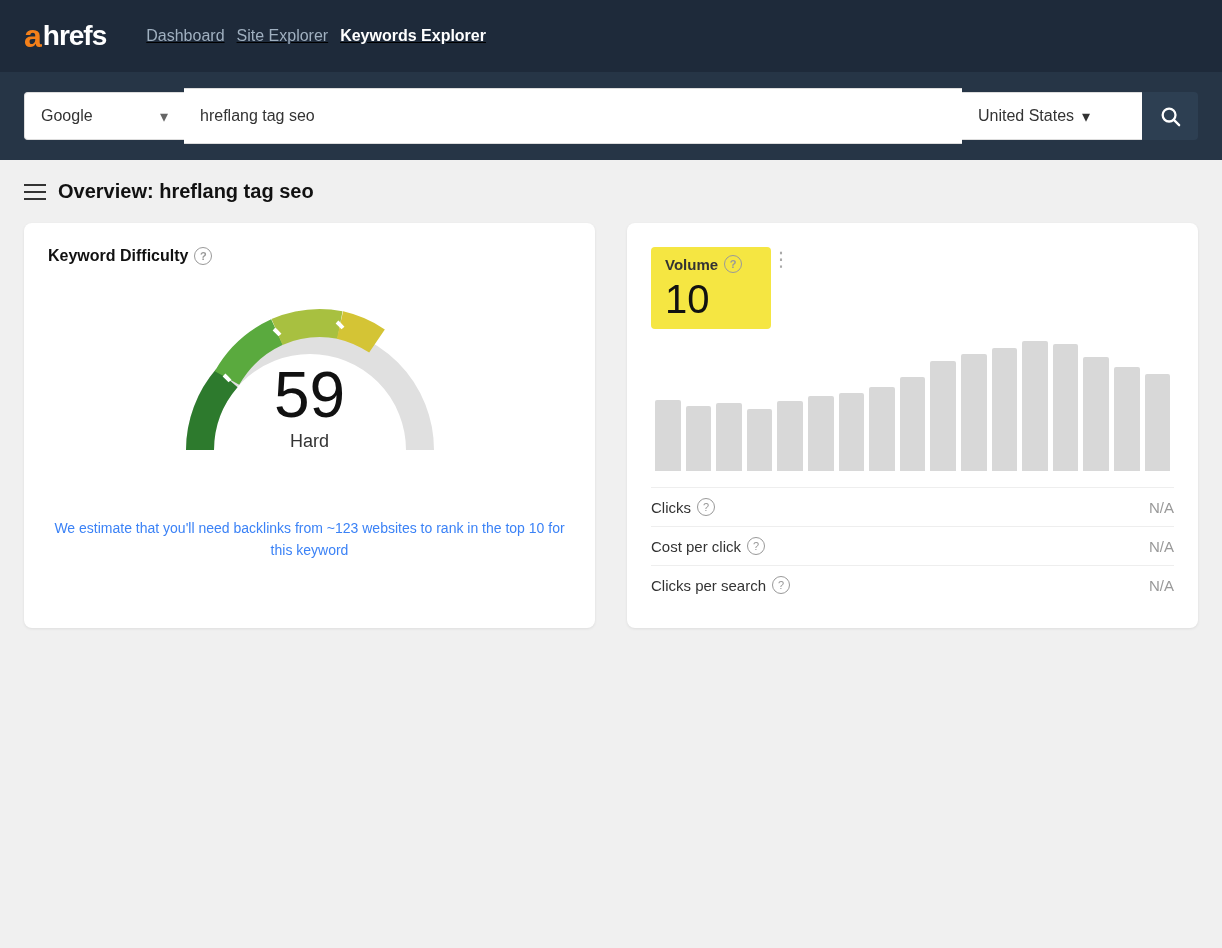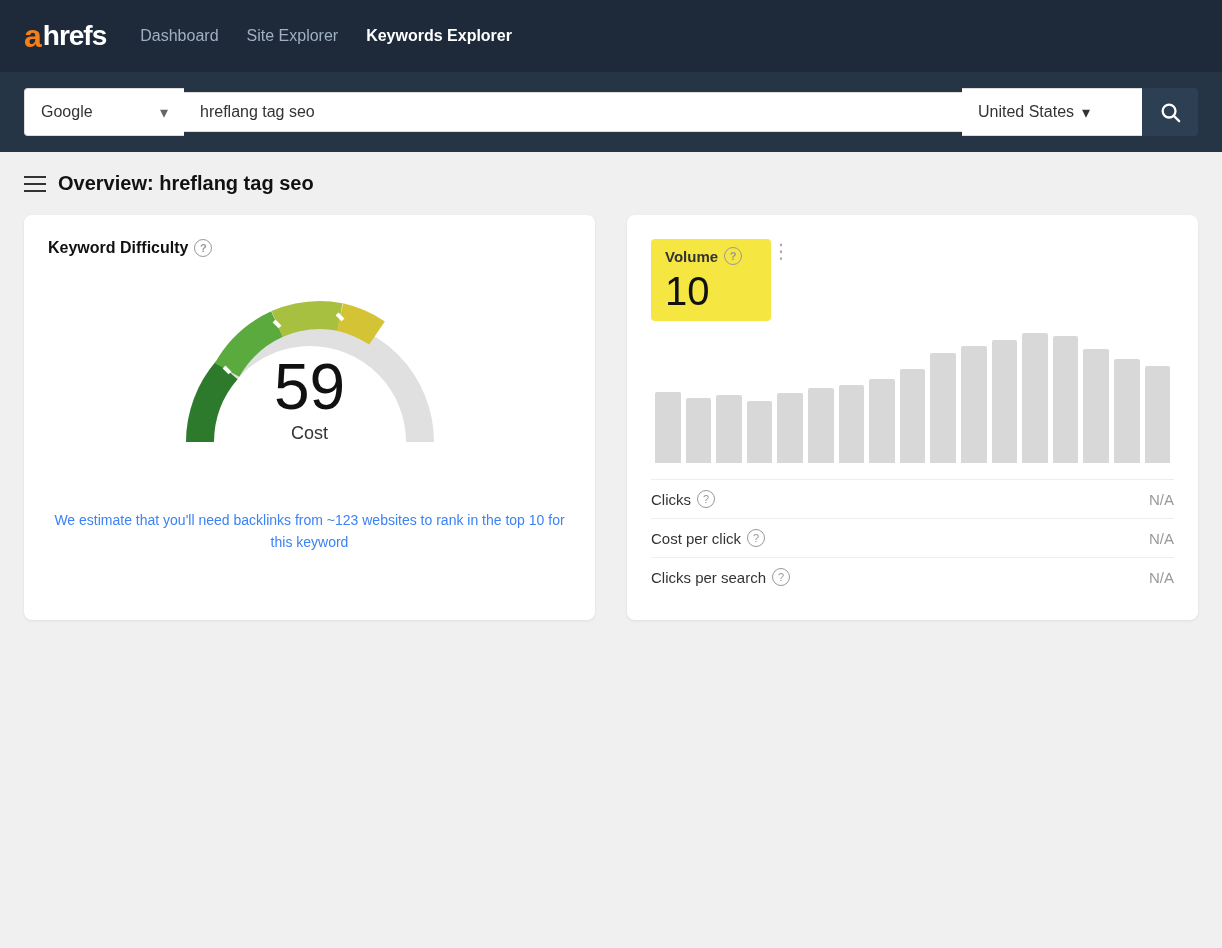--- a/index.html
+++ b/index.html
@@ -61,21 +61,21 @@
       font-size: 16px;
       color: #333;
       justify-content: flex-end;
     }
     .search-engine-select .chevron {
       margin-left: auto;
       color: #666;
     }
     .search-input {
       flex: 1;
-      height: 40px;
+      height: 56px;
       border: 1px solid #ddd;
       border-left: none;
       border-right: none;
       padding: 0 16px;
       font-size: 16px;
       color: #333;
       outline: none;
     }
     .country-select {
       background: white;
@@ -288,21 +288,21 @@
     }
   </style>
 </head>
 <body>
 
 <header class="header">
   <div class="logo">
     <span class="logo-a">a</span>
     <span>hrefs</span>
   </div>
-  <nav style="display:flex;gap:28px;margin-left:2px;">
+  <nav style="display:flex;gap:12px;margin-left:8px;text-decoration:underline;">
     <a class="nav-link">Dashboard</a>
     <a class="nav-link">Site Explorer</a>
     <a class="nav-link active">Keywords Explorer</a>
   </nav>
 </header>
 
 <div class="search-bar">
   <div class="search-engine-select">
     <span>Google</span>
     <span class="chevron">▾</span>
@@ -350,21 +350,21 @@
 
           <path d="M 107 47 A 110 110 0 0 1 170 40" fill="none" stroke="#a8c040" stroke-width="28" stroke-linecap="butt"></path>
 
           <path d="M 170 40 A 110 110 0 0 1 207 56" fill="none" stroke="#d4c435" stroke-width="28" stroke-linecap="butt"></path>
 
           <path d="M 54 90 A 110 110 0 0 1 60 96" fill="none" stroke="white" stroke-width="4"></path>
           <path d="M 104 44 A 110 110 0 0 1 110 50" fill="none" stroke="white" stroke-width="4"></path>
           <path d="M 167 37 A 110 110 0 0 1 173 43" fill="none" stroke="white" stroke-width="4"></path>
         </svg>
         <span class="gauge-number">59</span>
-        <span class="gauge-label">Cost</span>
+        <span class="gauge-label">Hard</span>
       </div>
 
       <p class="kd-description">We estimate that you'll need backlinks from ~123 websites to rank in the top 10 for this keyword</p>
     </div>
 
     <div class="card">
       <div class="volume-card-header">
         <div class="volume-badge">
           <div class="volume-badge-label">
             <span>Volume</span>

